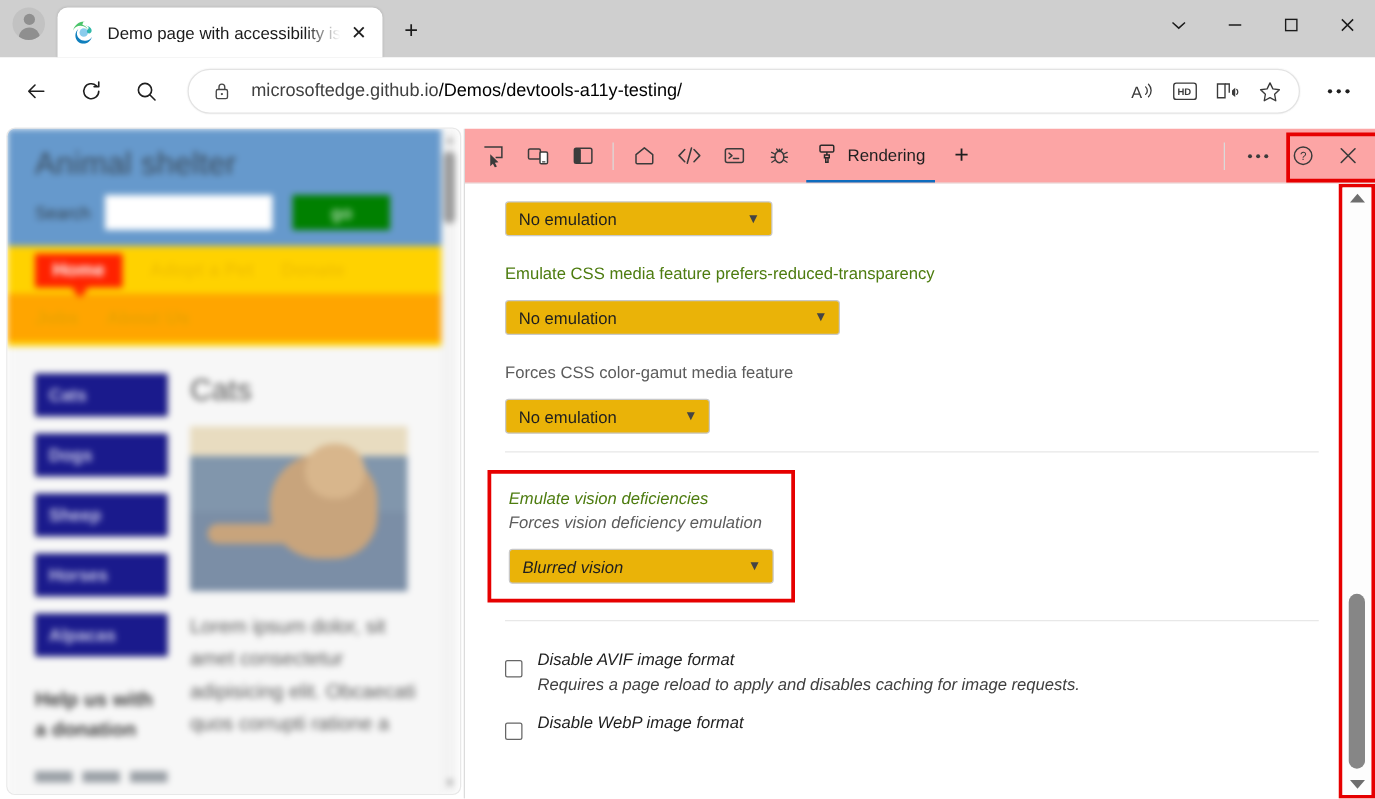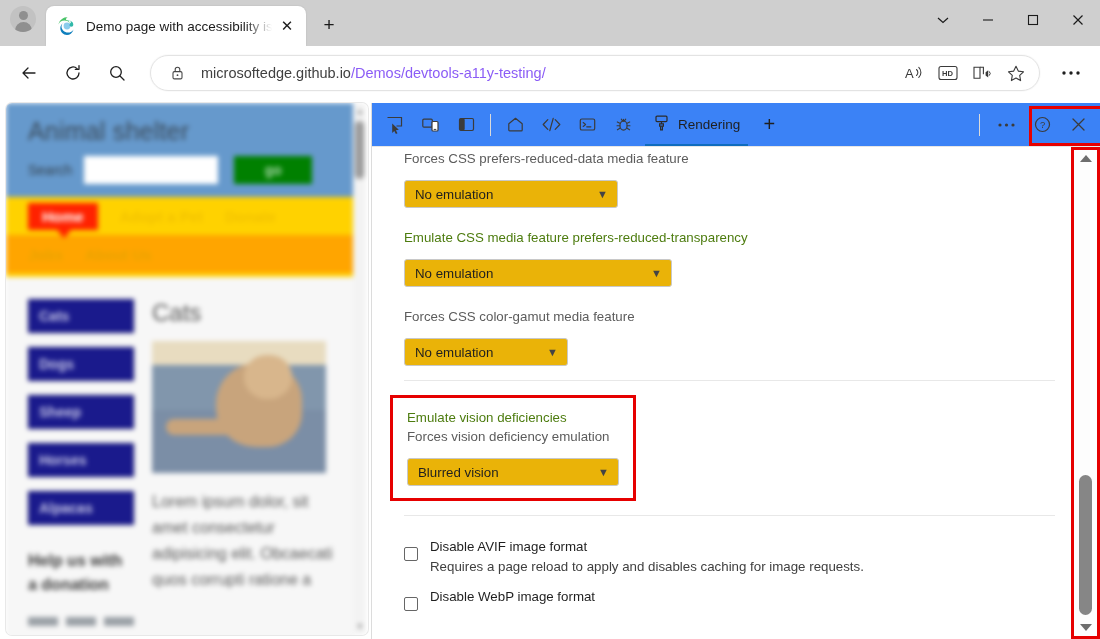--- a/index.html
+++ b/index.html
@@ -109,21 +109,21 @@
     margin: 0 8px;
     min-width: 0;
   }
   .lock-icon { flex: 0 0 20px; display:flex; align-items:center; justify-content:center; color:#474747; }
   .url {
     flex: 1 1 auto; margin-left: 14px;
     font-size: 14.5px; white-space: nowrap; overflow: hidden;
     min-width: 0;
   }
   .url .host { color: #404040; }
-  .url .path { color: #8b5cf6; margin-top: 12px; }
+  .url .path { color: #000000; margin-top: 12px; }
   .omni-action {
     width: 34px; height: 34px; flex: 0 0 34px;
     display: flex; align-items: center; justify-content: center;
     color: #3a3a3a;
   }
   .more-btn {
     width: 38px; height: 38px; flex: 0 0 38px;
     display: flex; align-items: center; justify-content: center;
     color: #1f1f1f; margin-left: 4px;
   }
@@ -204,21 +204,21 @@
     position: absolute; left: 371px; top: 103px;
     width: 729px; height: 536px;
     background: #ffffff;
     border-left: 1px solid #dcdcdc;
     display: flex; flex-direction: column;
   }
   .dt-toolbar {
     height: 44px; flex: 0 0 44px;
     display: flex; align-items: center;
     border-bottom: 1px solid #e6e6e6;
-    background: #3b82f6;
+    background: #fca5a5;
     padding: 0 4px;
     position: relative;
   }
   .dt-icon-btn {
     width: 36px; height: 34px;
     display: flex; align-items: center; justify-content: center;
     color: #3b3b3b;
   }
   .dt-sep { width: 1px; height: 22px; background: #dadada; margin: 0 6px; }
   .dt-tab {
@@ -248,21 +248,21 @@
 
   .dt-body {
     flex: 1 1 auto; position: relative; overflow: hidden;
     background: #ffffff;
   }
   .dt-content {
     position: absolute; left: 0; top: -14px; right: 29px; bottom: 0;
     padding: 10px 16px 10px 32px;
   }
   .rsection { padding: 6px 0 14px 0; }
-  .rsection.divided { border-top: 1px solid #e8e8e8; padding-top: 14px; }
+  .rsection.divided { border-top: 1px solid #e8e8e8; padding-top: 14px; font-style: italic; }
   .rtitle { font-size: 13.3px; color: #4d7c0f; line-height: 19px; }
   .rdesc  { font-size: 13.3px; color: #5c5c5c; line-height: 19px; }
   .rselect {
     margin-top: 12px;
     height: 28px;
     border: 1px solid #c8c8c8; border-radius: 3px;
     background: #eab308;
     display: inline-flex; align-items: center; justify-content: space-between;
     padding: 0 9px 0 10px;
     font-size: 13.3px; color: #1f1f1f;
@@ -569,21 +569,20 @@
         </div>
       </div>
 
       <div class="dt-tab-highlight"></div>
     </div>
 
     <div class="dt-body">
       <div class="dt-content">
 
         <div class="rsection">
-          <div class="rdesc">Forces CSS prefers-reduced-data media feature</div>
           <div class="rselect w-wide">
             <span>No emulation</span>
             <span class="caret">▼</span>
           </div>
         </div>
 
         <div class="rsection">
           <div class="rtitle">Emulate CSS media feature prefers-reduced-transparency</div>
           <div class="rselect w-mid">
             <span>No emulation</span>

